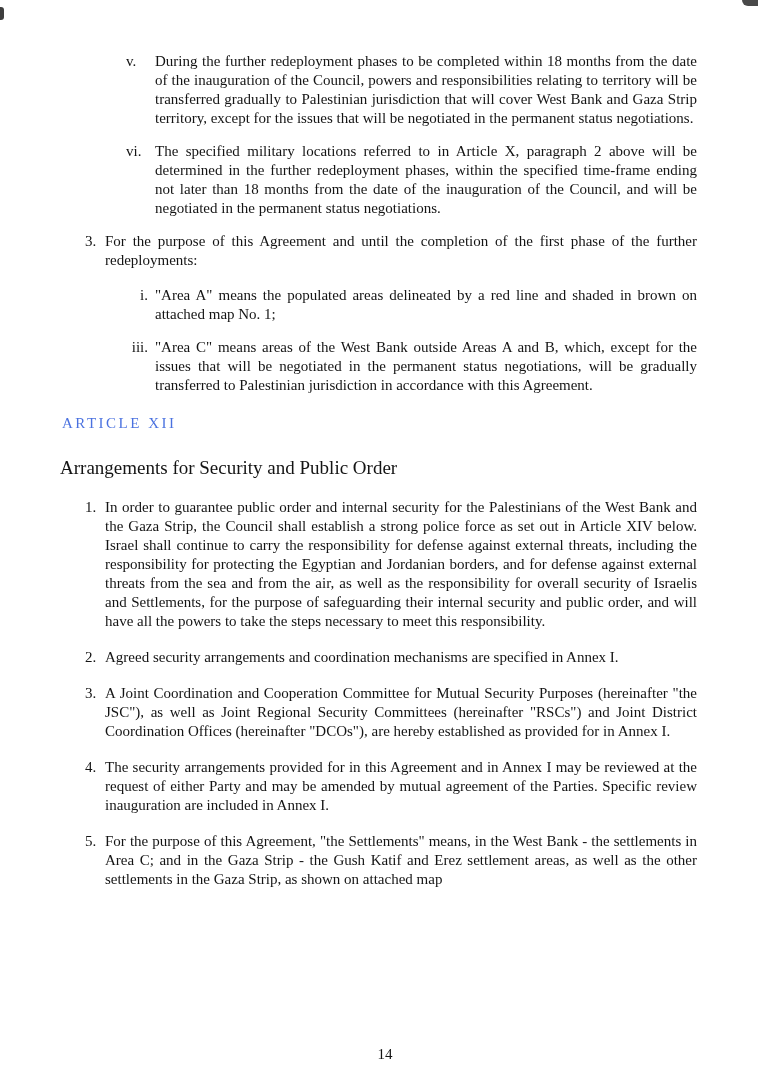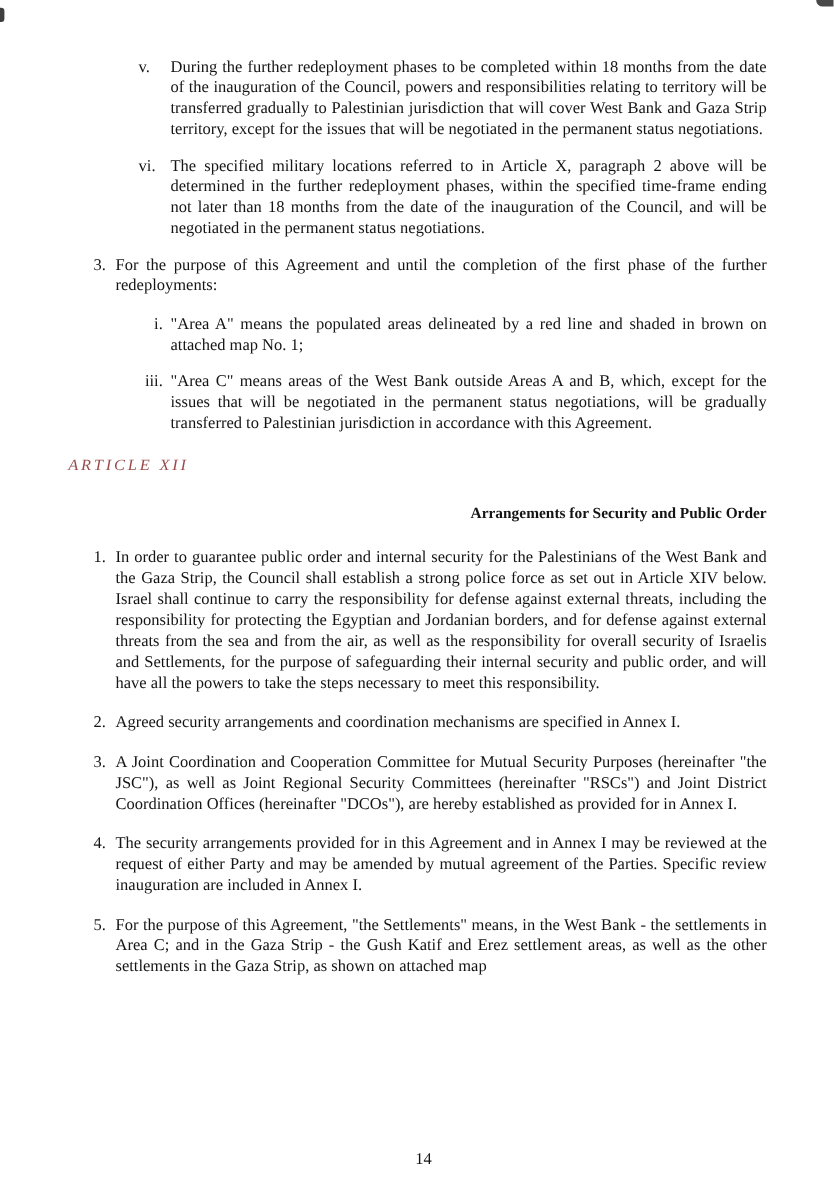--- a/index.html
+++ b/index.html
@@ -68,33 +68,31 @@
     box-sizing: border-box;
   }
   .roman-inner.last {
     margin-bottom: 20px;
   }
   
   .article-heading {
     margin: 2px 0 24px 2px;
     font-size: 15px;
     letter-spacing: 2.5px;
-    color: #7f1d1d;
+    color: #1d4ed8;
     opacity: 0.8;
     filter: blur(0.45px);
     transform: scaleY(0.95);
     transform-origin: left top;
     font-weight: 400;
-    font-style: italic;
   }
   .section-title {
     margin: 0 0 21px 0;
-    font-size: 14px;
-    font-weight: 700;
-    text-align: right;
+    font-size: 19px;
+    font-weight: 400;
   }
   .page-number {
     position: absolute;
     left: 12px;
     right: 0;
     bottom: 14px;
     text-align: center;
     font-size: 15px;
   }
   .artifact {

